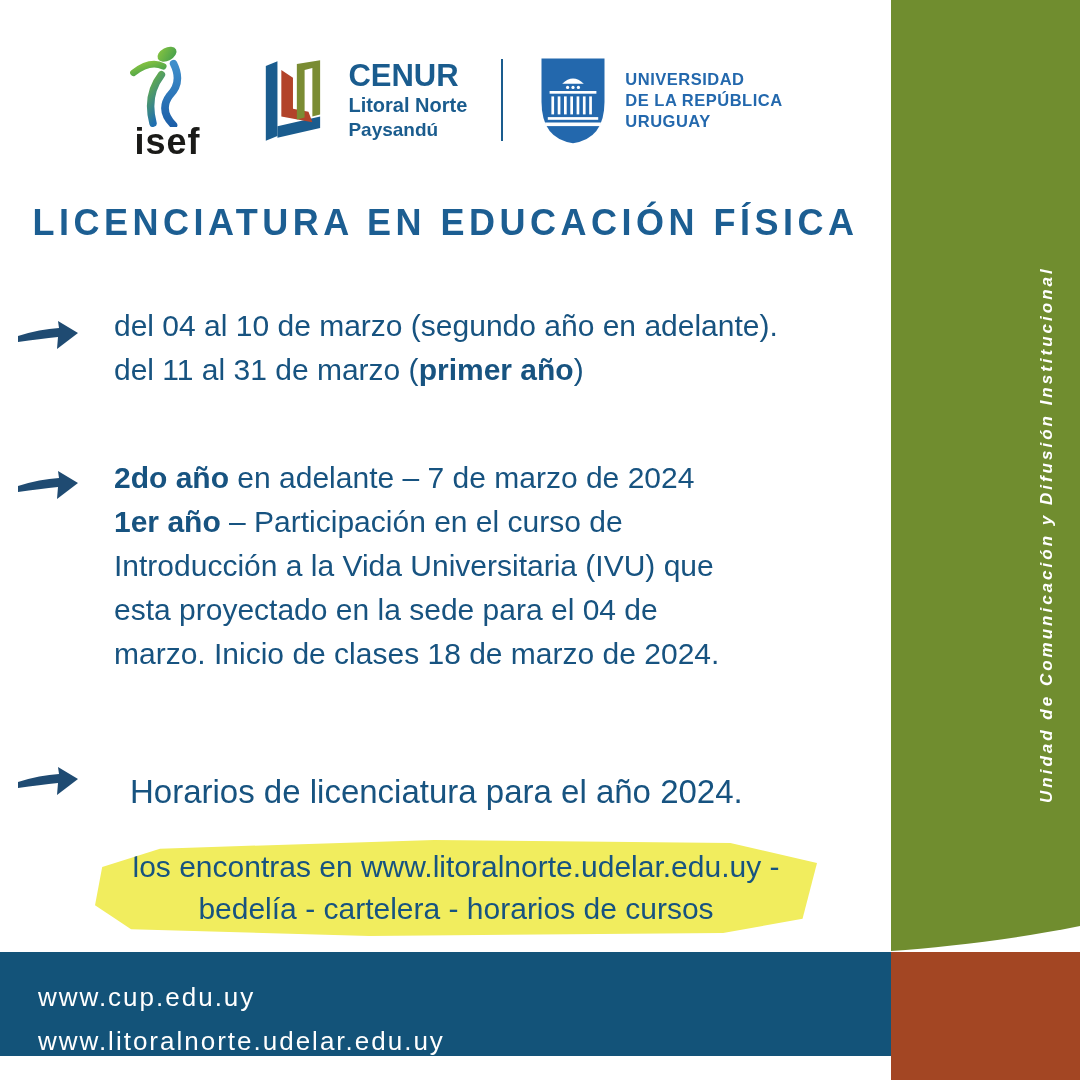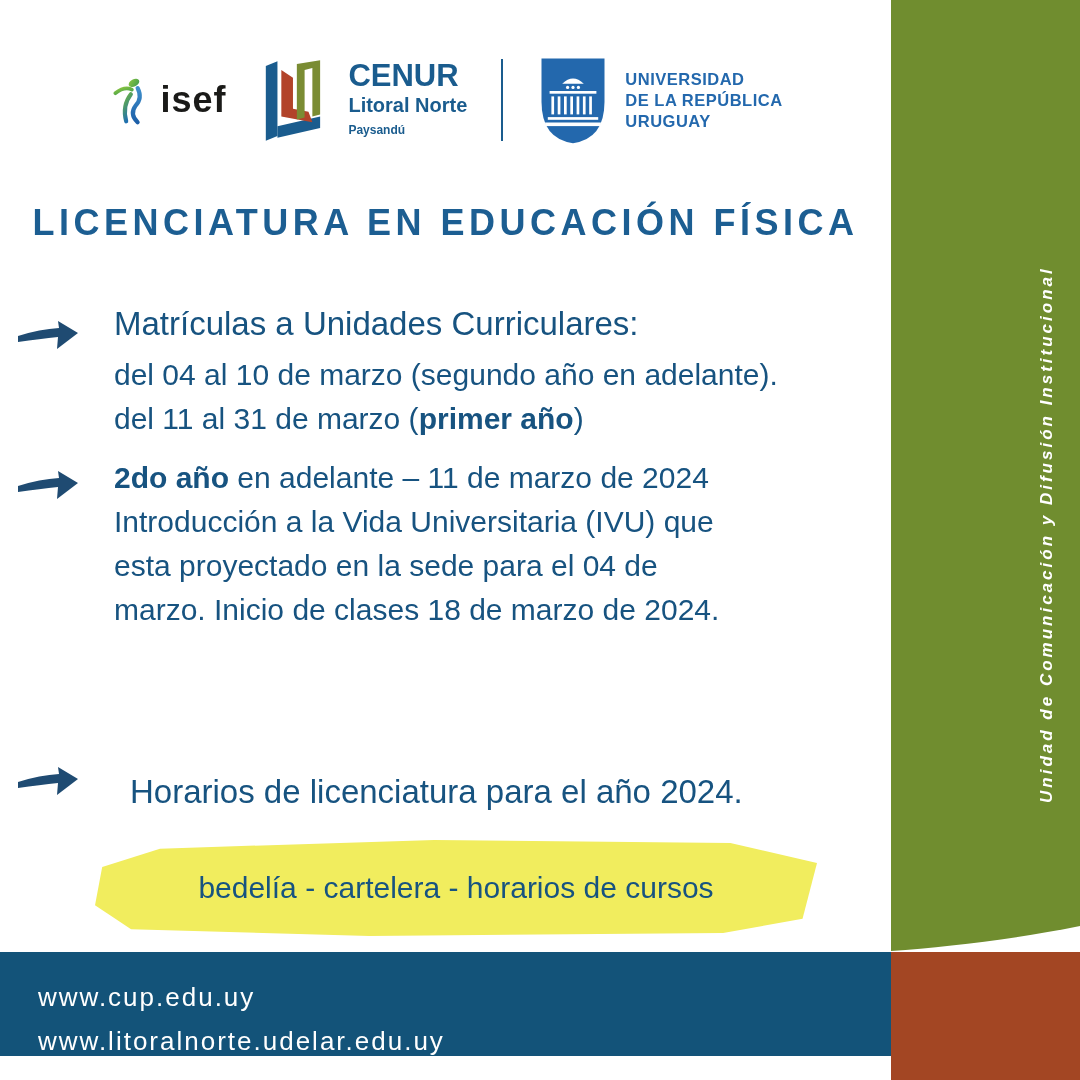--- a/index.html
+++ b/index.html
@@ -23,27 +23,27 @@
     background:var(--footer-blue,#135379);color:#fff;
     box-sizing:border-box;padding:32px 0 16px 38px;
   }
   .footer .link{font-size:26px;letter-spacing:2px;line-height:26px;margin-bottom:18px;font-weight:400;}
   .rust-block{position:absolute;left:891px;top:952px;width:189px;height:128px;background:var(--rust,#a34623);}
   
   .header{
     position:absolute;top:40px;left:0;width:891px;height:120px;
     display:flex;align-items:center;justify-content:center;gap:34px;
   }
-  .isef-block{display:flex;flex-direction:row;align-items:center;width:118px;}
+  .isef-block{display:flex;flex-direction:column;align-items:center;width:118px;}
   .isef-label{font-size:36px;font-weight:700;color:#1a1a18;line-height:30px;margin-top:0px;letter-spacing:1px;}
   .cenur-block{display:flex;align-items:center;gap:24px;}
   .cenur-text{display:flex;flex-direction:column;color:var(--cenur-blue,#1a5c8e);}
   .cenur-name{font-size:31px;font-weight:700;line-height:32px;}
   .cenur-sub{font-size:20px;font-weight:700;line-height:26px;}
-  .cenur-city{font-size:12px;font-weight:700;line-height:20px;margin-top:2px;}
+  .cenur-city{font-size:19px;font-weight:700;line-height:20px;margin-top:2px;}
   .logo-divider{width:2px;height:82px;background:var(--cenur-blue,#1a5c8e);}
   .udelar-block{display:flex;align-items:center;gap:16px;justify-content:flex-end;}
   .udelar-text{display:flex;flex-direction:column;color:var(--udelar-blue,#2368ad);
     font-size:16.5px;font-weight:700;line-height:21px;letter-spacing:.5px;}
   
   .title{
     position:absolute;top:202px;left:0;width:891px;text-align:center;
     color:var(--title-blue,#1c5e92);font-size:36px;font-weight:700;letter-spacing:4.5px;
   }
   
@@ -150,51 +150,54 @@
       </div>
     </div>
   </div>
 
   <div class="title">LICENCIATURA EN EDUCACIÓN FÍSICA</div>
 
   <div class="section s0">
     <svg class="arrow" viewBox="0 0 64 40">
       <path d="M2,21 Q24,14 43,13 L42,6 L62,18 L41,34 L42,22 Q24,24 2,27 Z" fill="#1f4b72"></path>
     </svg>
-    <div class="sec-heading">Matrículas a Unidades Curriculares:</div>
     <div class="sec-line">
       <span>del 04 al 10 de marzo (segundo año en adelante).</span>
     </div>
     <div class="sec-line">
       <span>del 11 al 31 de marzo (</span><span class="b">primer año</span><span>)</span>
     </div>
   </div>
 
   <div class="section s1">
     <svg class="arrow" viewBox="0 0 64 40">
       <path d="M2,21 Q24,14 43,13 L42,6 L62,18 L41,34 L42,22 Q24,24 2,27 Z" fill="#1f4b72"></path>
     </svg>
     <div class="sec-line">
-      <span class="b">2do año</span><span> en adelante – 11 de marzo de 2024</span>
+      <span class="b">2do año</span><span> en adelante – 7 de marzo de 2024</span>
+    </div>
+    <div class="sec-line">
+      <span class="b">1er año</span><span> – Participación en el curso de</span>
     </div>
     <div class="sec-line">
       <span>Introducción a la Vida Universitaria (IVU) que</span>
     </div>
     <div class="sec-line">
       <span>esta proyectado en la sede para el 04 de</span>
     </div>
     <div class="sec-line">
       <span>marzo. Inicio de clases 18 de marzo de 2024.</span>
     </div>
   </div>
 
   <div class="section s2">
     <svg class="arrow" viewBox="0 0 64 40">
       <path d="M2,21 Q24,14 43,13 L42,6 L62,18 L41,34 L42,22 Q24,24 2,27 Z" fill="#1f4b72"></path>
     </svg>
     <div class="sec-heading">Horarios de licenciatura para el año 2024.</div>
   </div>
 
   <div class="highlight">
+    <div>los encontras en www.litoralnorte.udelar.edu.uy -</div>
     <div>bedelía  - cartelera - horarios de cursos</div>
   </div>
 
 </div>
 
 </body></html>

